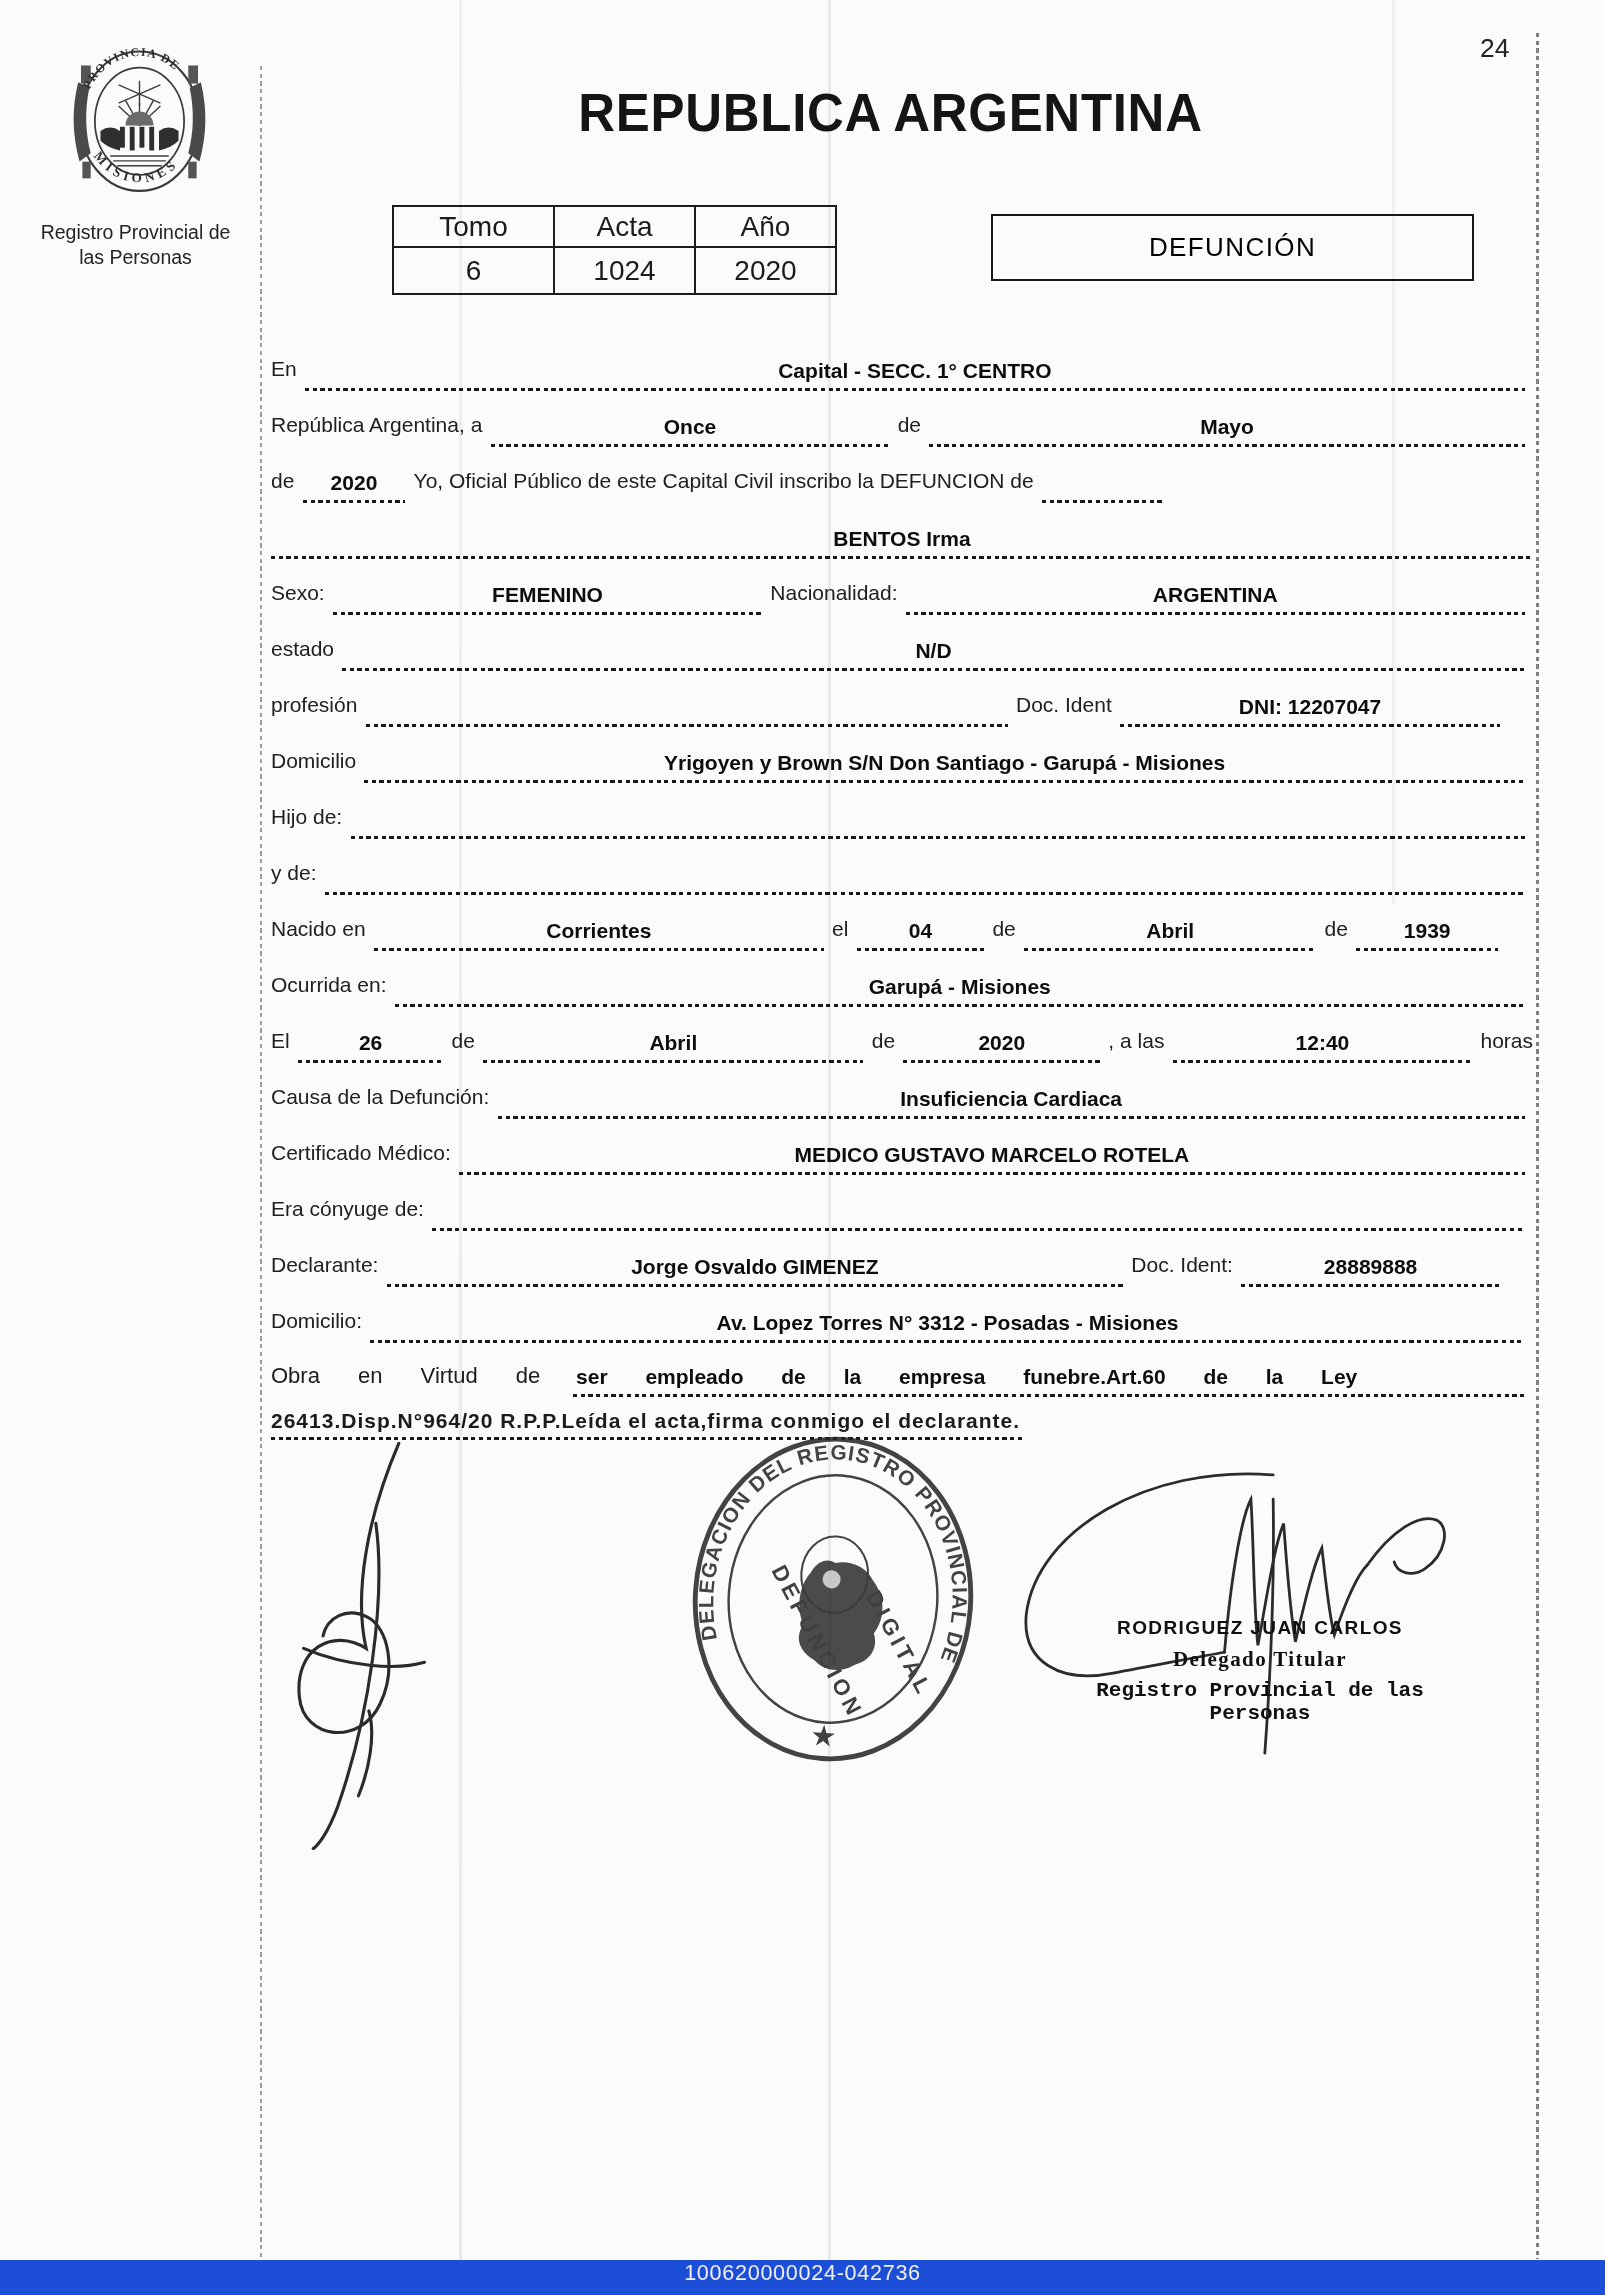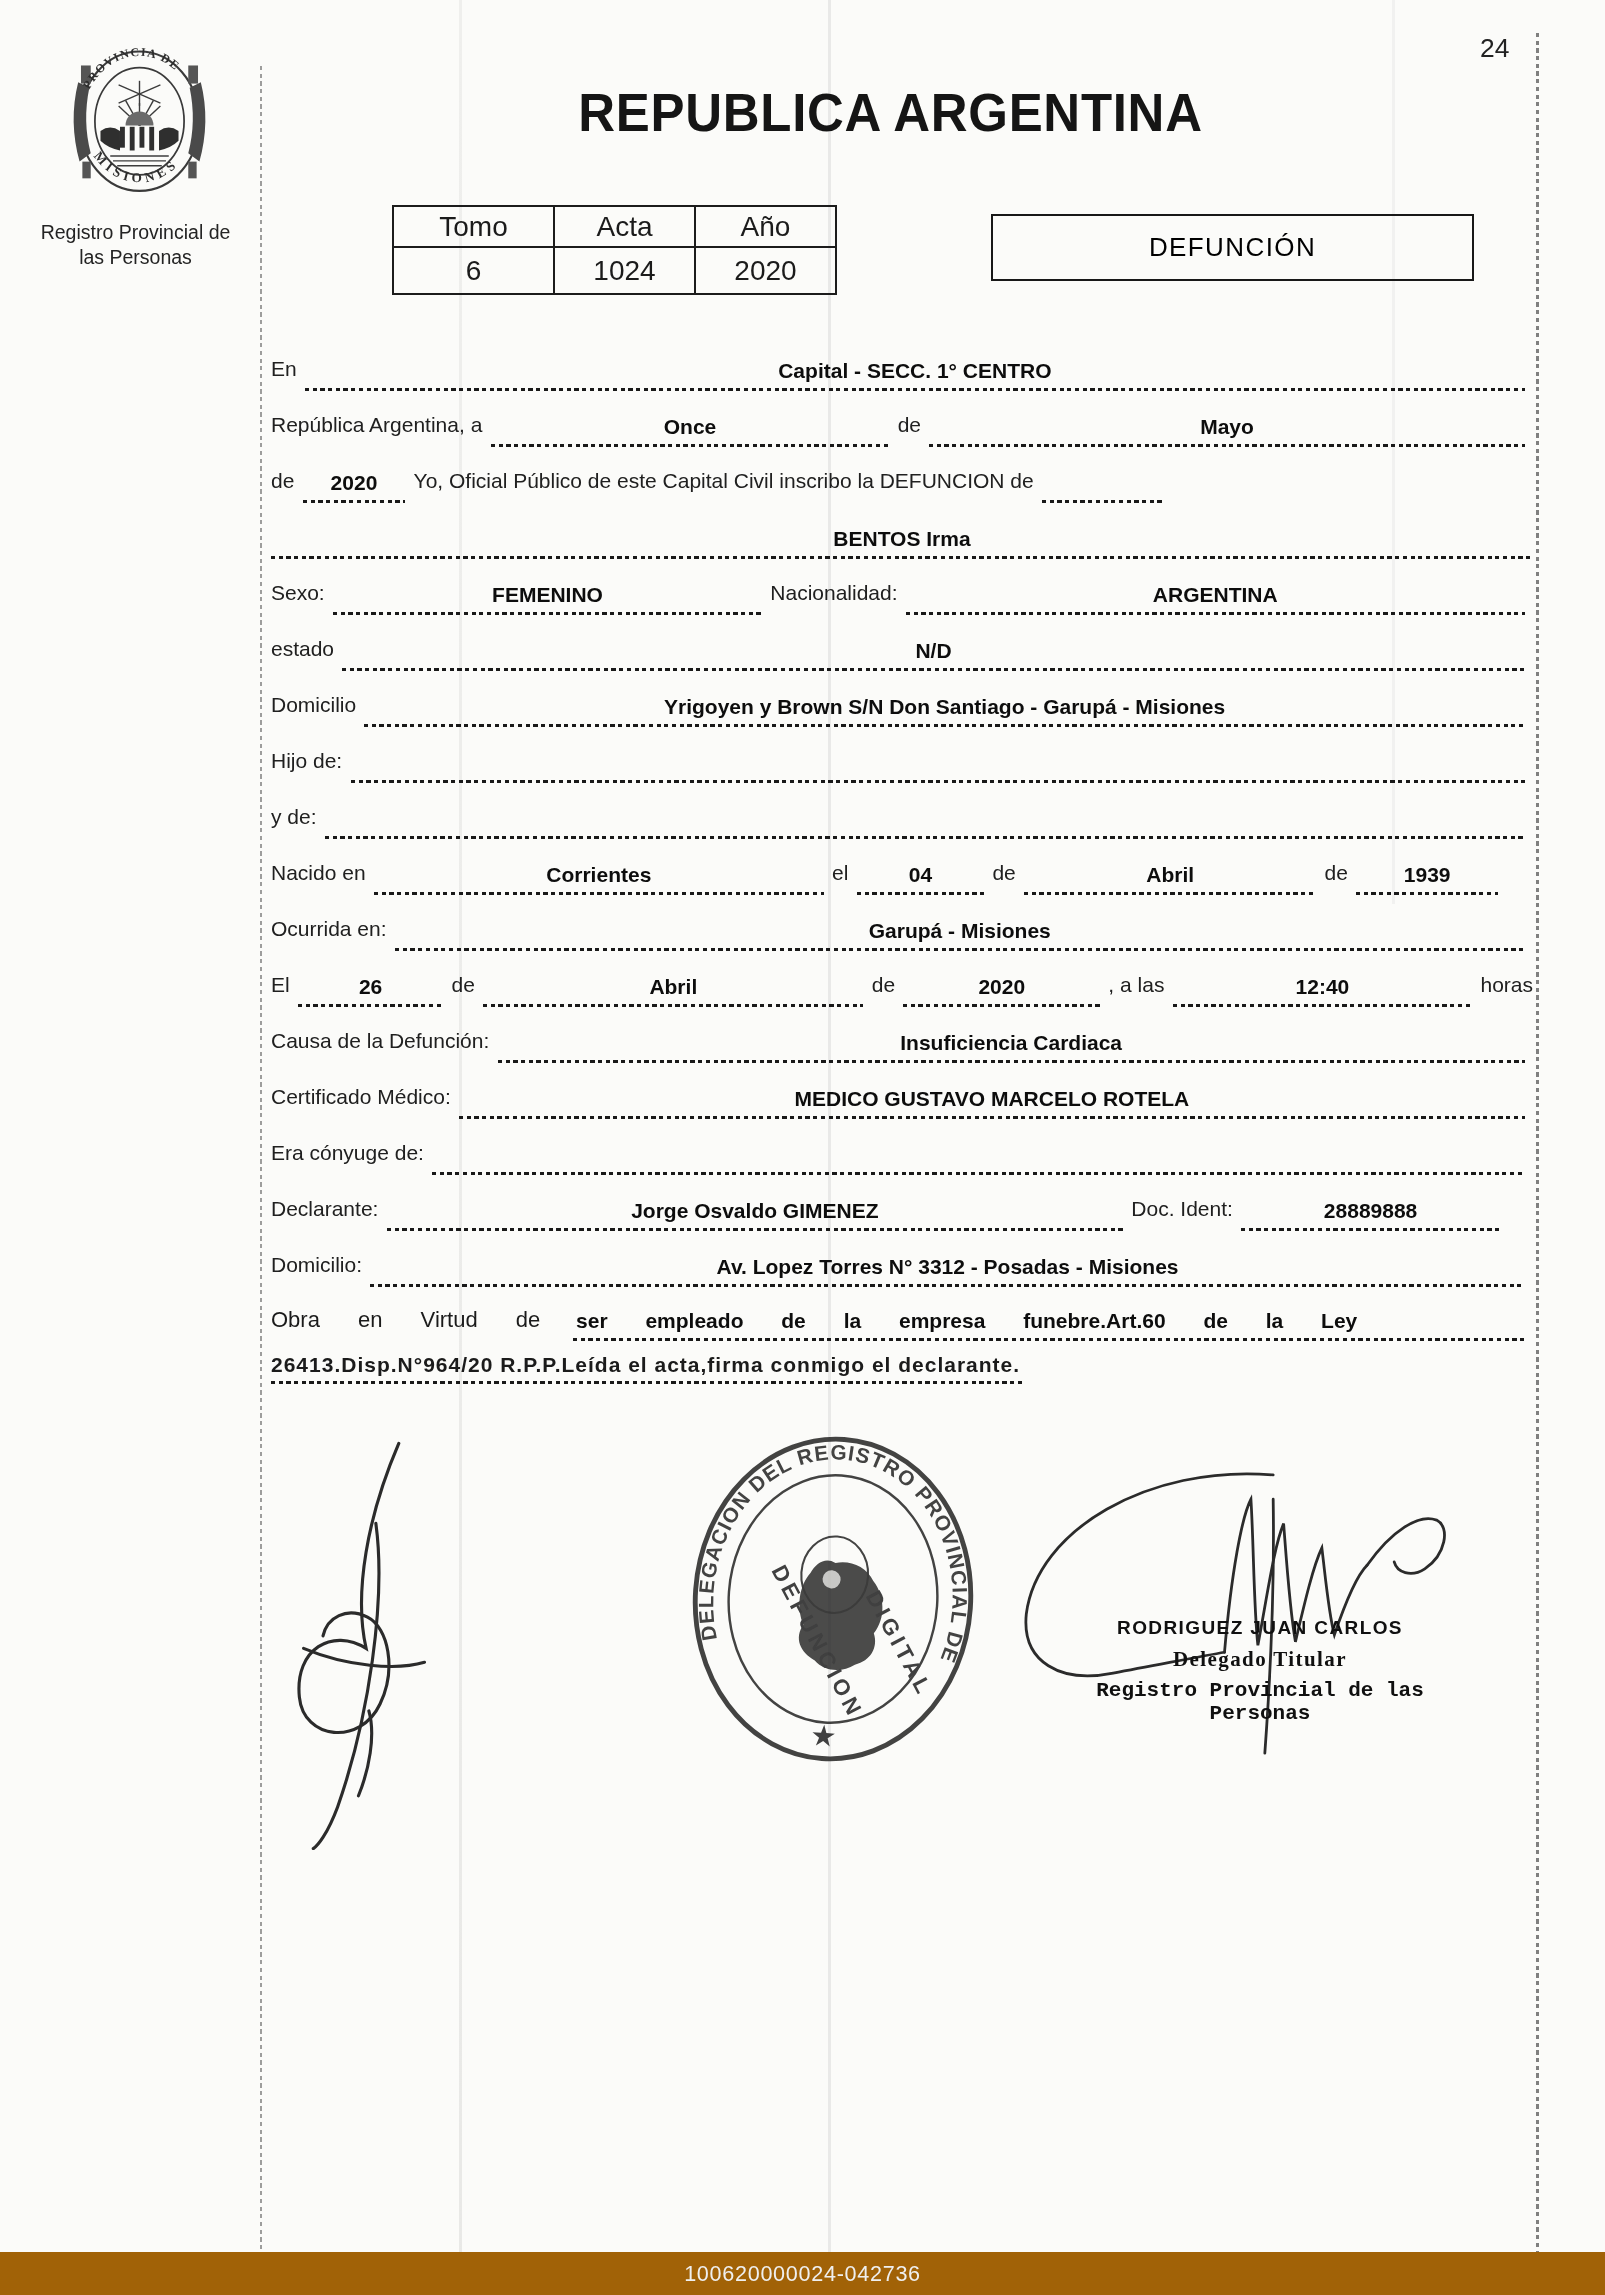--- a/index.html
+++ b/index.html
@@ -53,22 +53,22 @@
 
   
   .sig-svg { position:absolute; }
   .stamp-svg { position:absolute; left:687px; top:1432px; opacity:.86; }
   .official-block { position:absolute; left:1043px; top:1617px; width:434px; text-align:center; color:#101010; }
   .official-name { font-size:19px; font-weight:700; letter-spacing:1.4px; font-family:"Liberation Sans",sans-serif; }
   .official-title { font-size:21px; font-weight:700; margin-top:8.3px; font-family:"Liberation Serif",serif; letter-spacing:1.4px; }
   .official-org { font-size:21px; font-weight:700; margin-top:7px; font-family:Liberation Mono, monospace; }
 
   
-  .footer-bar { position:absolute; left:0; right:0; bottom:0; height:43px; background:#a16207;
-    display:flex; align-items:center; justify-content:center; }
+  .footer-bar { position:absolute; left:0; right:0; bottom:0; height:35px; background:#1d4ed8;
+    display:flex; justify-content:center; }
   .footer-code { color:#efefef; font-size:21.6px; letter-spacing:0.7px; }
 </style>
 </head>
 <body>
 
 <div class="vdash left"></div>
 <div class="vdash right"></div>
 <div class="fold f1"></div>
 <div class="fold f2"></div>
 <div class="fold f3"></div>
@@ -180,20 +180,26 @@
     <span class="fld" style="flex:58"><span>FEMENINO</span></span>
     <span class="lbl">Nacionalidad:</span>
     <span class="fld" style="flex:84"><span>ARGENTINA</span></span>
   </div>
 
   <div class="row">
     <span class="lbl">estado</span>
     <span class="fld grow"><span>N/D</span></span>
   </div>
 
+  <div class="row">
+    <span class="lbl">profesión</span>
+    <span class="fld" style="flex:85"><span></span></span>
+    <span class="lbl">Doc. Ident</span>
+    <span class="fld" style="flex:50;margin-right:33px"><span>DNI: 12207047</span></span>
+  </div>
 
   <div class="row">
     <span class="lbl">Domicilio</span>
     <span class="fld grow"><span>Yrigoyen y Brown S/N Don Santiago - Garupá - Misiones</span></span>
   </div>
 
   <div class="row">
     <span class="lbl">Hijo de:</span>
     <span class="fld grow"><span></span></span>
   </div>

